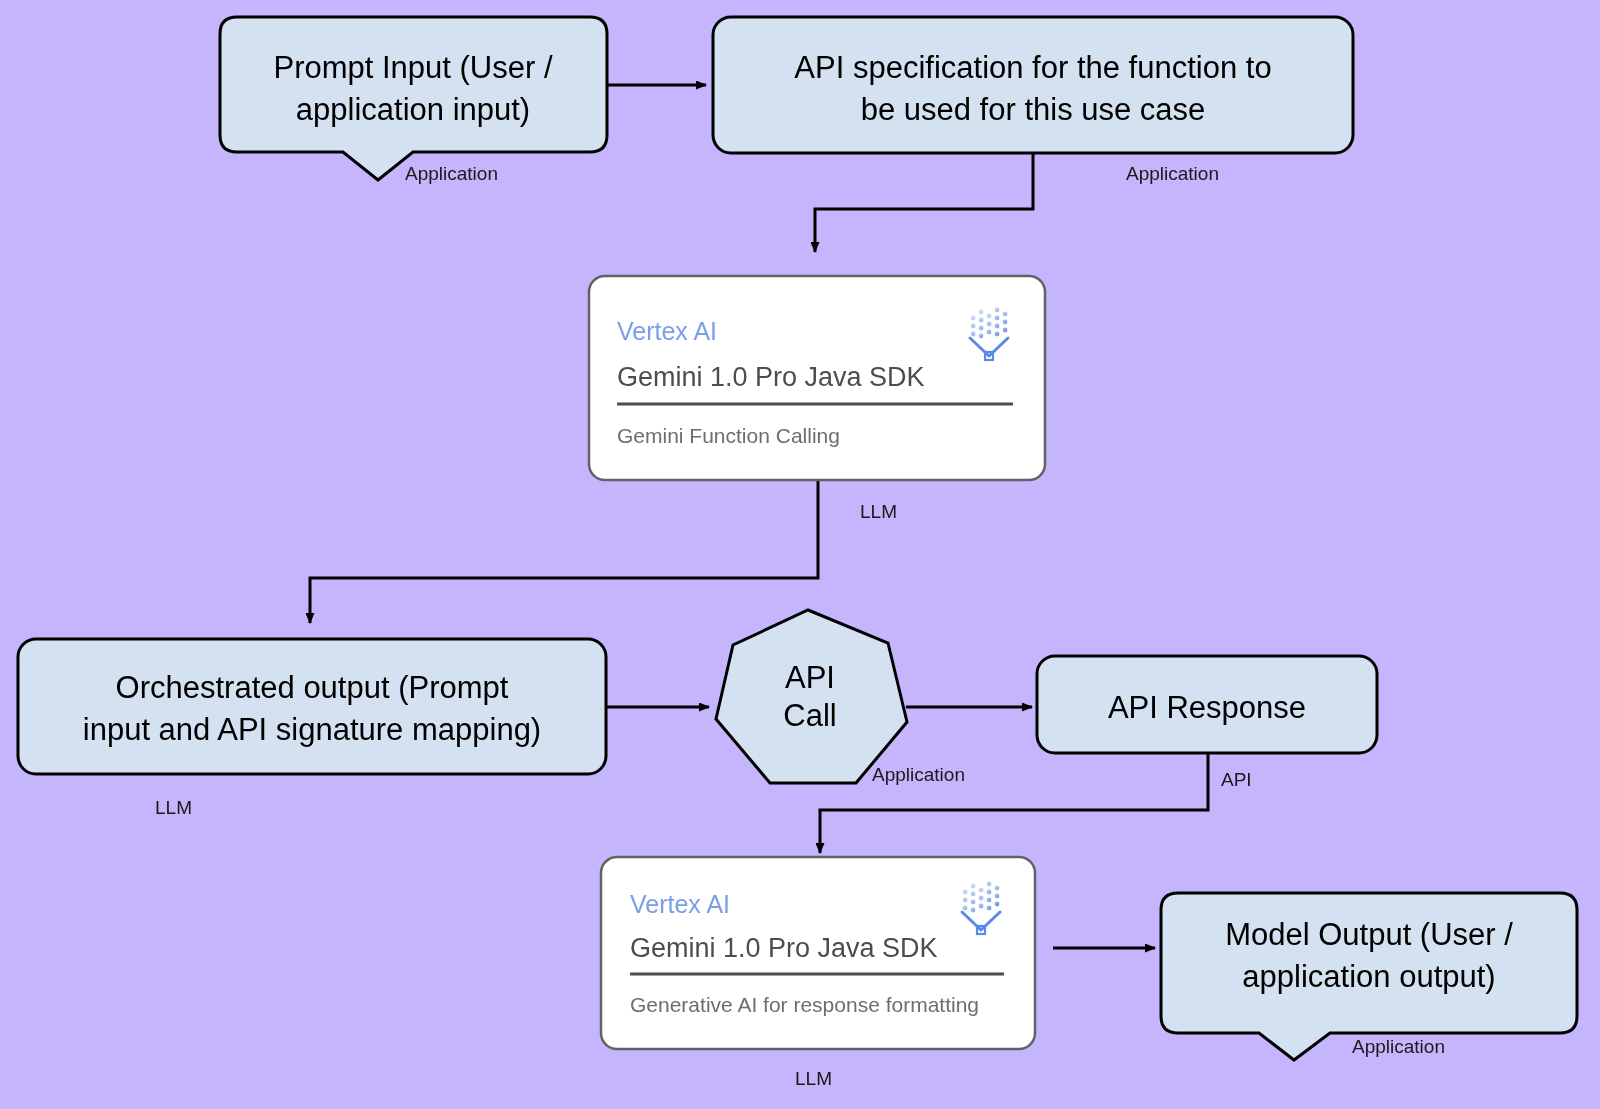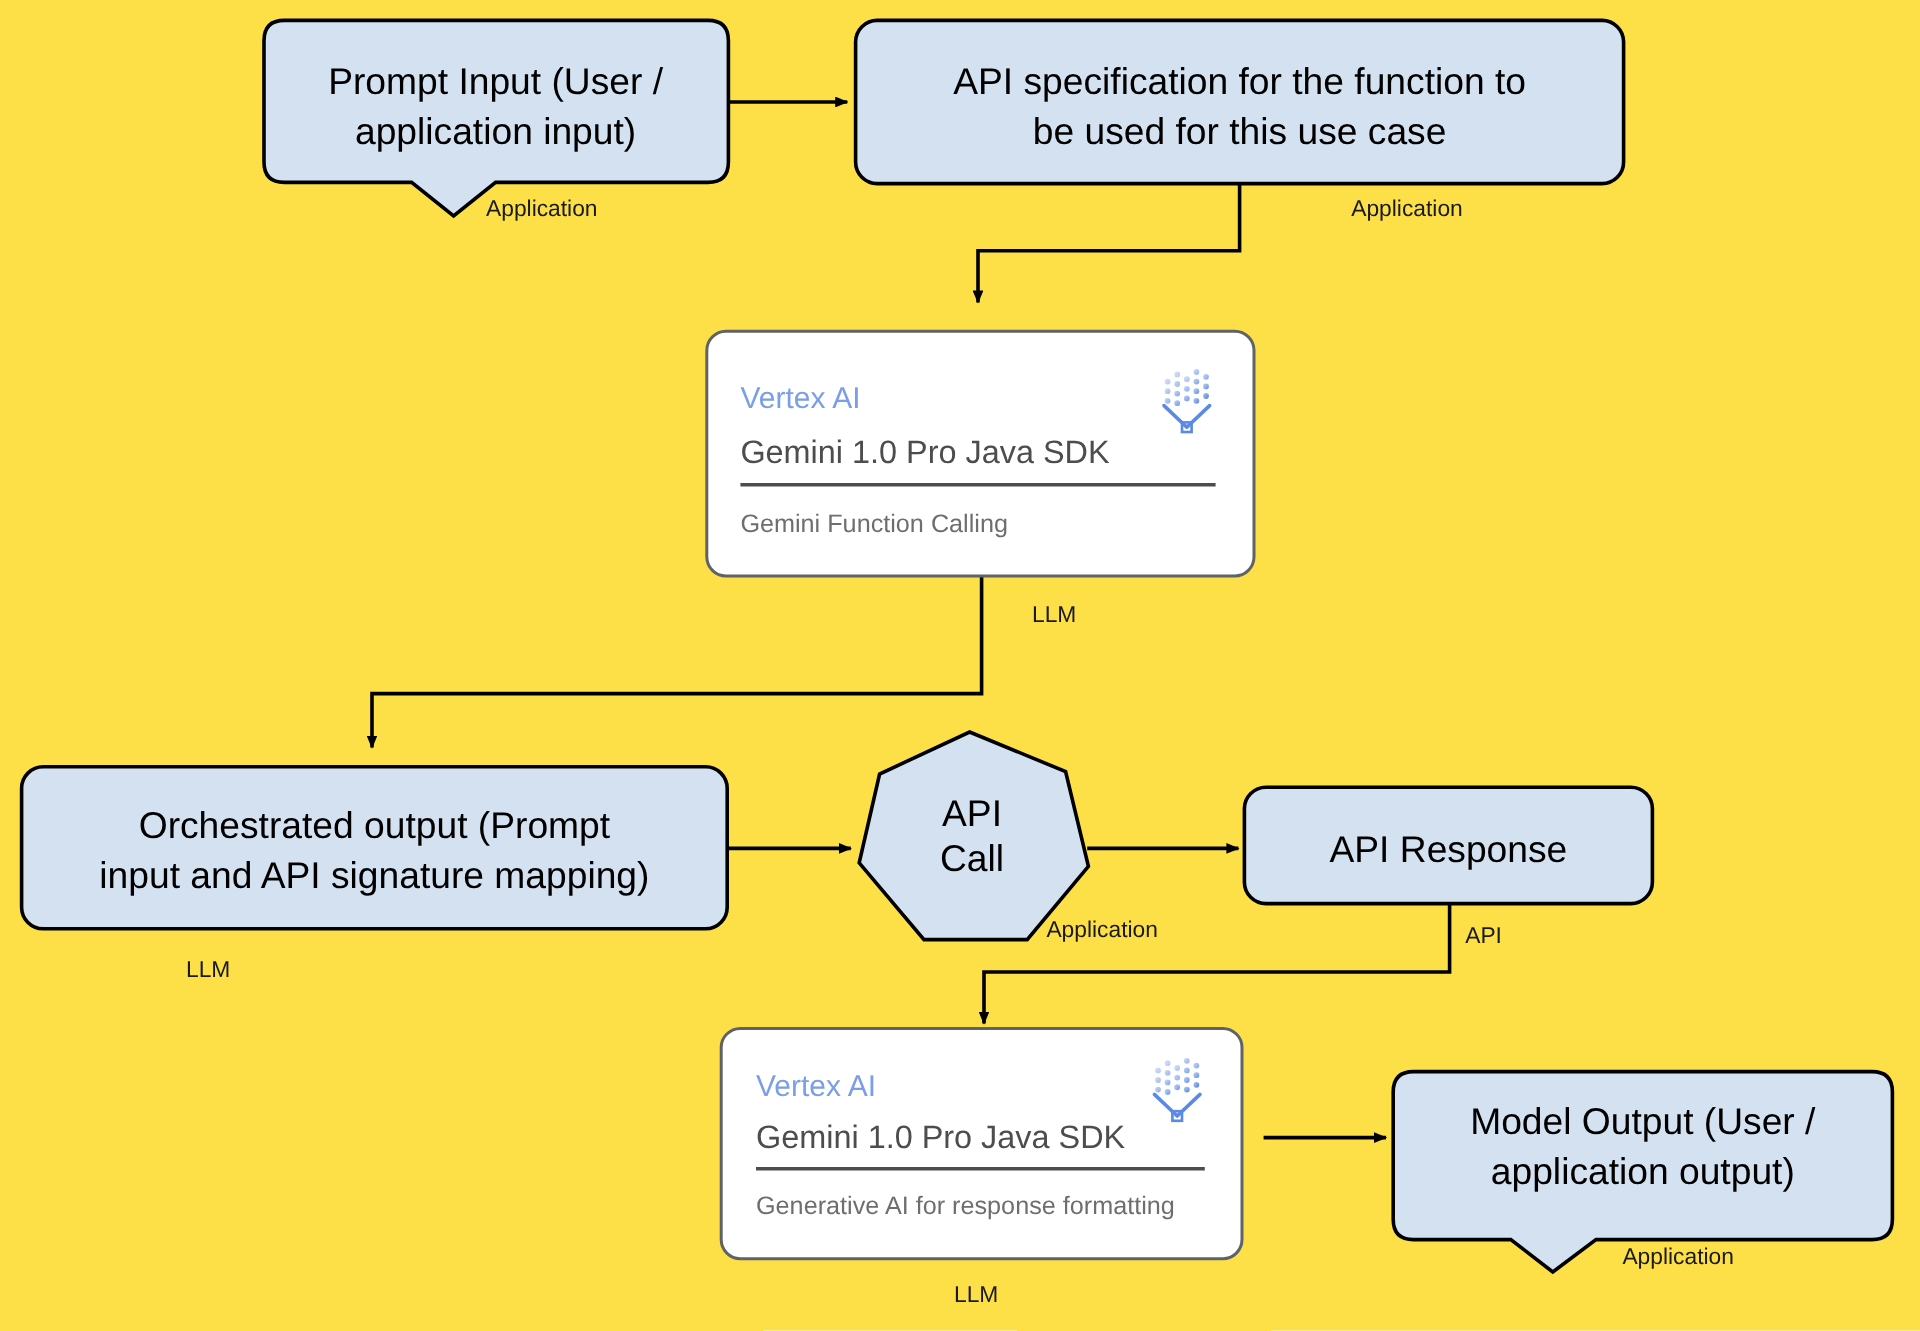--- a/index.html
+++ b/index.html
@@ -11,21 +11,21 @@
   body {
     width: 1600px;
     height: 1109px;
     overflow: hidden;
     font-family: "Liberation Sans", sans-serif;
   }
   #diagram-root {
     position: relative;
     width: 1600px;
     height: 1109px;
-    background: #fde047;
+    background: #c4b5fd;
   }
   svg#flow {
     display: block;
     width: 1600px;
     height: 1109px;
   }
   .node-fill   { fill: #d4e1f0; stroke: #000000; stroke-width: 3; }
   .node-label  { font-family: "Liberation Sans", sans-serif; font-size: 31px; fill: #000000; }
   .swim-label  { font-family: "Liberation Sans", sans-serif; font-size: 19px; fill: #1a1a1a; }
   .conn        { fill: none; stroke: #000000; stroke-width: 3; }

